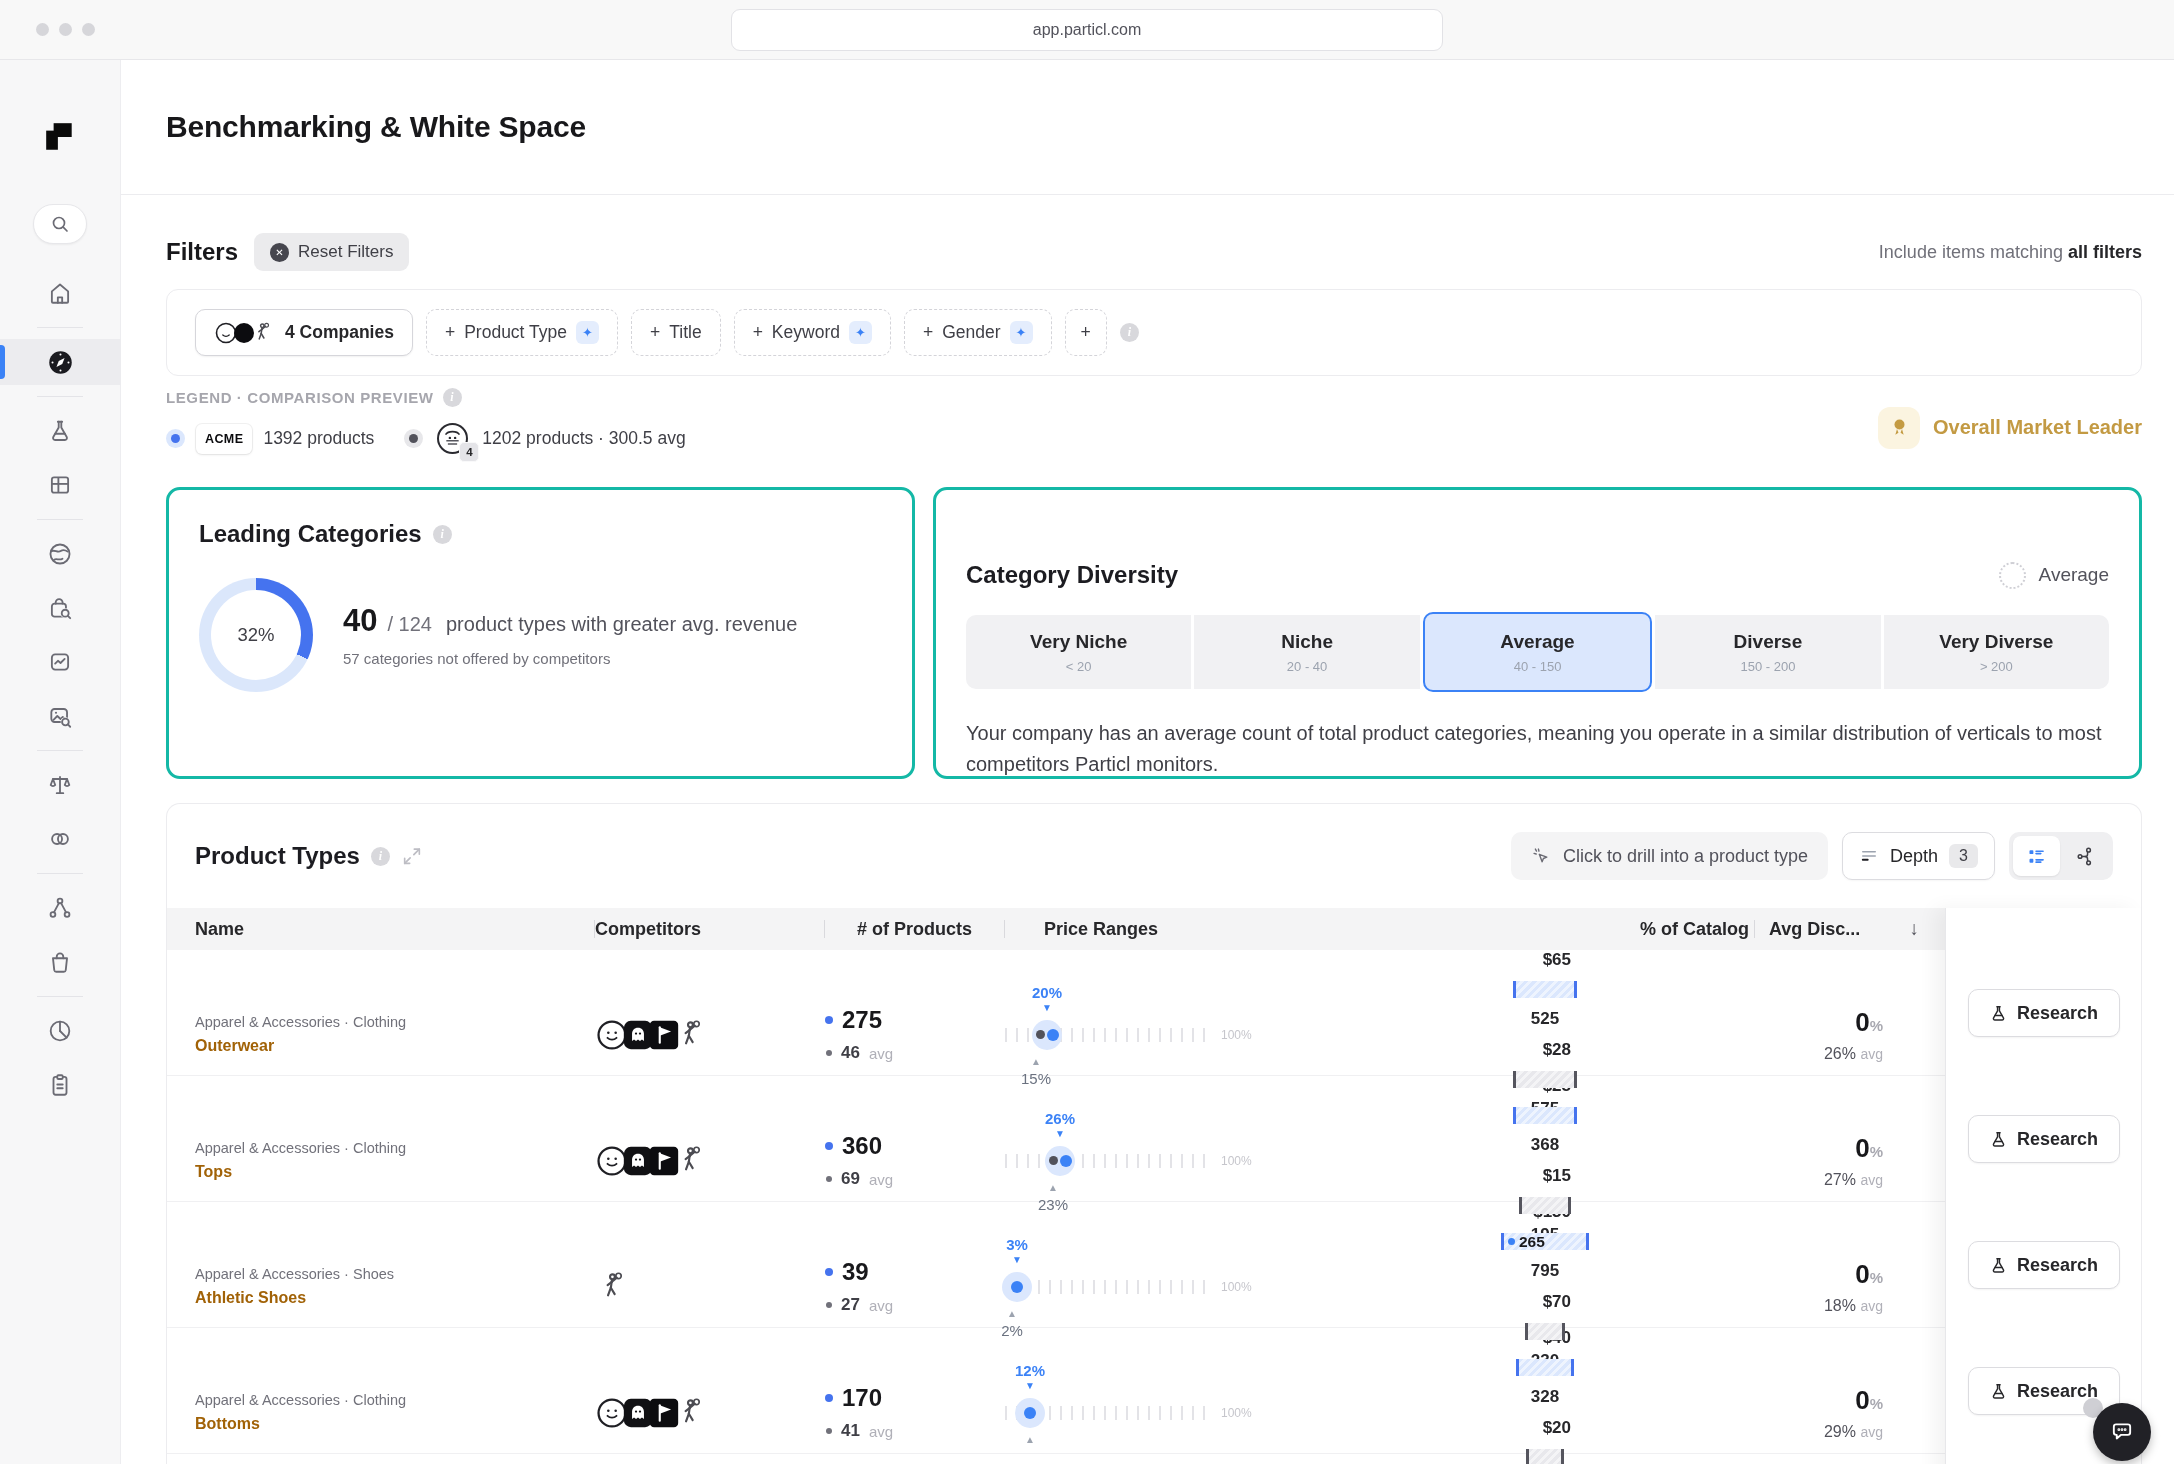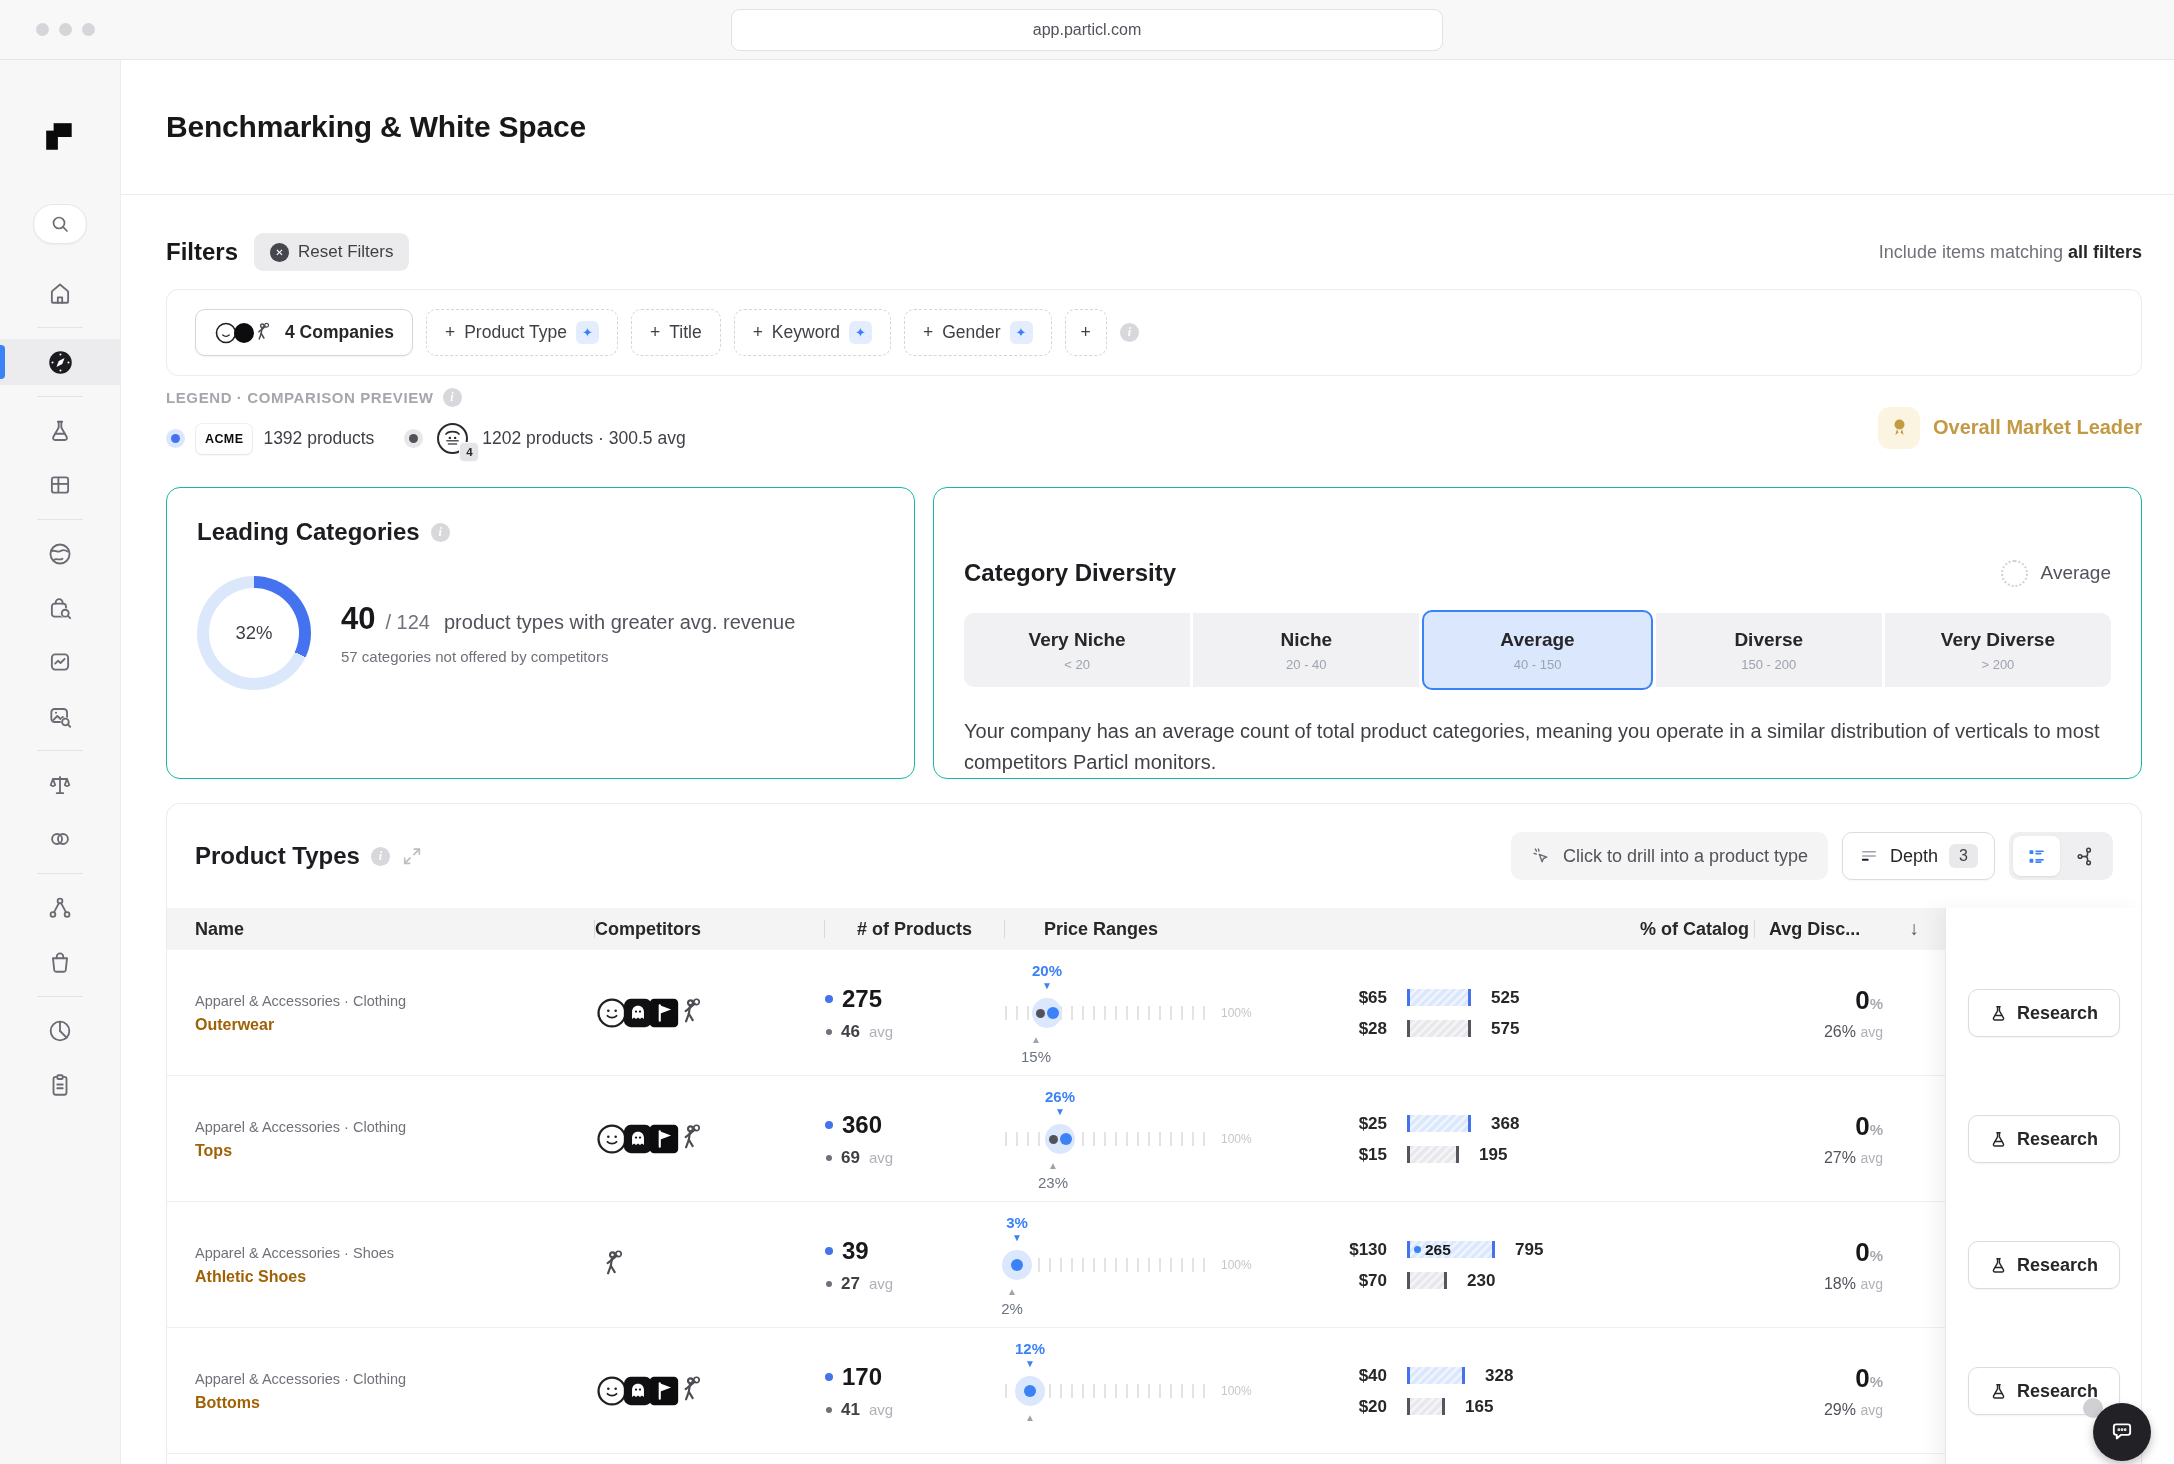--- a/index.html
+++ b/index.html
@@ -69,21 +69,21 @@
   .acme-box { height:30px; padding:0 9px; background:#fff; border-radius:6px; box-shadow:0 0 0 1px rgba(0,0,0,.05), 0 1px 3px rgba(0,0,0,.08);
     display:flex; align-items:center; font-weight:800; font-size:12.5px; letter-spacing:.4px; color:#0b0b0e; }
   .comp-logo { width:37px; height:37px; position:relative; }
   .badge4 { position:absolute; right:-8px; bottom:-5px; min-width:20px; height:20px; border-radius:5px; background:#e4e4e8;
     border:1.5px solid #f9f9fa; font-size:11.5px; font-weight:700; color:#27272a; display:flex; align-items:center; justify-content:center; padding:0 4px; }
   .market-leader { margin-left:auto; display:flex; align-items:center; gap:13px; color:#c39a43; font-size:20px; font-weight:600; margin-top:10px; }
   .ml-icon { width:42px; height:42px; border-radius:12px; background:#fbf4e0; display:flex; align-items:center; justify-content:center; }
 
   
   .cards { margin-top:30px; display:flex; gap:18px; }
-  .card { border:1px solid #14b8a6; border-radius:14px; background:#fff; height:292px; }
+  .card { border:3px solid #14b8a6; border-radius:14px; background:#fff; height:292px; }
   .card.lead { width:749px; padding:30px 30px; flex-shrink:0; }
   .card.divr { flex:1; padding:30px 30px; }
   .card-title { font-size:24px; font-weight:700; color:#1c1c21; display:flex; gap:11px; align-items:center; }
   .lead-body { display:flex; gap:30px; margin-top:30px; align-items:center; }
   .donut { width:114px; height:114px; border-radius:50%; background:conic-gradient(#4573ef 0 32%, #dbe7fb 32% 100%);
     display:flex; align-items:center; justify-content:center; position:relative; flex-shrink:0; }
   .donut::after { content:""; position:absolute; inset:12px; background:#fff; border-radius:50%; }
   .donut span { position:relative; z-index:1; font-size:18.5px; color:#3f3f46; font-weight:500; }
   .lead-line1 { display:flex; align-items:baseline; gap:10px; }
   .lead-count { font-size:31px; font-weight:800; color:#18181b; }
@@ -146,21 +146,21 @@
   .halo { position:absolute; top:48px; left:calc(var(--p) - 15px); width:30px; height:30px; border-radius:50%;
     background:#dbe7fd; display:flex; align-items:center; justify-content:center; gap:2px; }
   .halo .hg { width:9px; height:9px; border-radius:50%; background:#52525b; }
   .halo .hb { width:12px; height:12px; border-radius:50%; background:#3b82f6; }
   .pct-label { position:absolute; left:calc(var(--p) - 26px); top:12px; width:52px; text-align:center; font-size:15px; font-weight:700; color:#3b82f6; }
   .tri-d { position:absolute; left:calc(var(--p) - 26px); top:30px; width:52px; text-align:center; font-size:10px; color:#3b82f6; }
   .tri-u { position:absolute; left:calc(var(--a) - 26px); top:84px; width:52px; text-align:center; font-size:10px; color:#9ca3af; }
   .avg-label { position:absolute; left:calc(var(--a) - 26px); top:98px; width:52px; text-align:center; font-size:15px; color:#6b7280; }
 
   .prices { display:flex; flex-direction:column; gap:11px; }
-  .prow { display:flex; align-items:center; gap:20px; font-size:17px; font-weight:600; color:#27272a; }
+  .prow { display:flex; align-items:center; gap:11px; font-size:17px; font-weight:600; color:#27272a;flex-direction:column; }
   .plow { min-width:52px; text-align:right; }
   .pbar { position:relative; height:17px; border-left:3px solid var(--tick); border-right:3px solid var(--tick); background:var(--fill); }
   .pbar.blue { --tick:#4573ee; --fill:repeating-linear-gradient(135deg,#dbe7fd 0 3px,#eef4fe 3px 6px); }
   .pbar.gray { --tick:#55555e; --fill:repeating-linear-gradient(135deg,#e8e8ec 0 3px,#f4f4f6 3px 6px); }
   .pmid { position:absolute; left:4px; top:50%; transform:translateY(-50%); display:flex; align-items:center; gap:4px; font-size:15.5px; font-weight:700; color:#18181b; }
   .pmdot { width:7px; height:7px; border-radius:50%; background:#3b82f6; }
 
   .cell-disc { text-align:right; padding-right:230px; }
   .disc-val { font-size:26px; font-weight:800; color:#18181b; }
   .disc-pct { font-size:15px; font-weight:600; color:#a8a8b0; }

